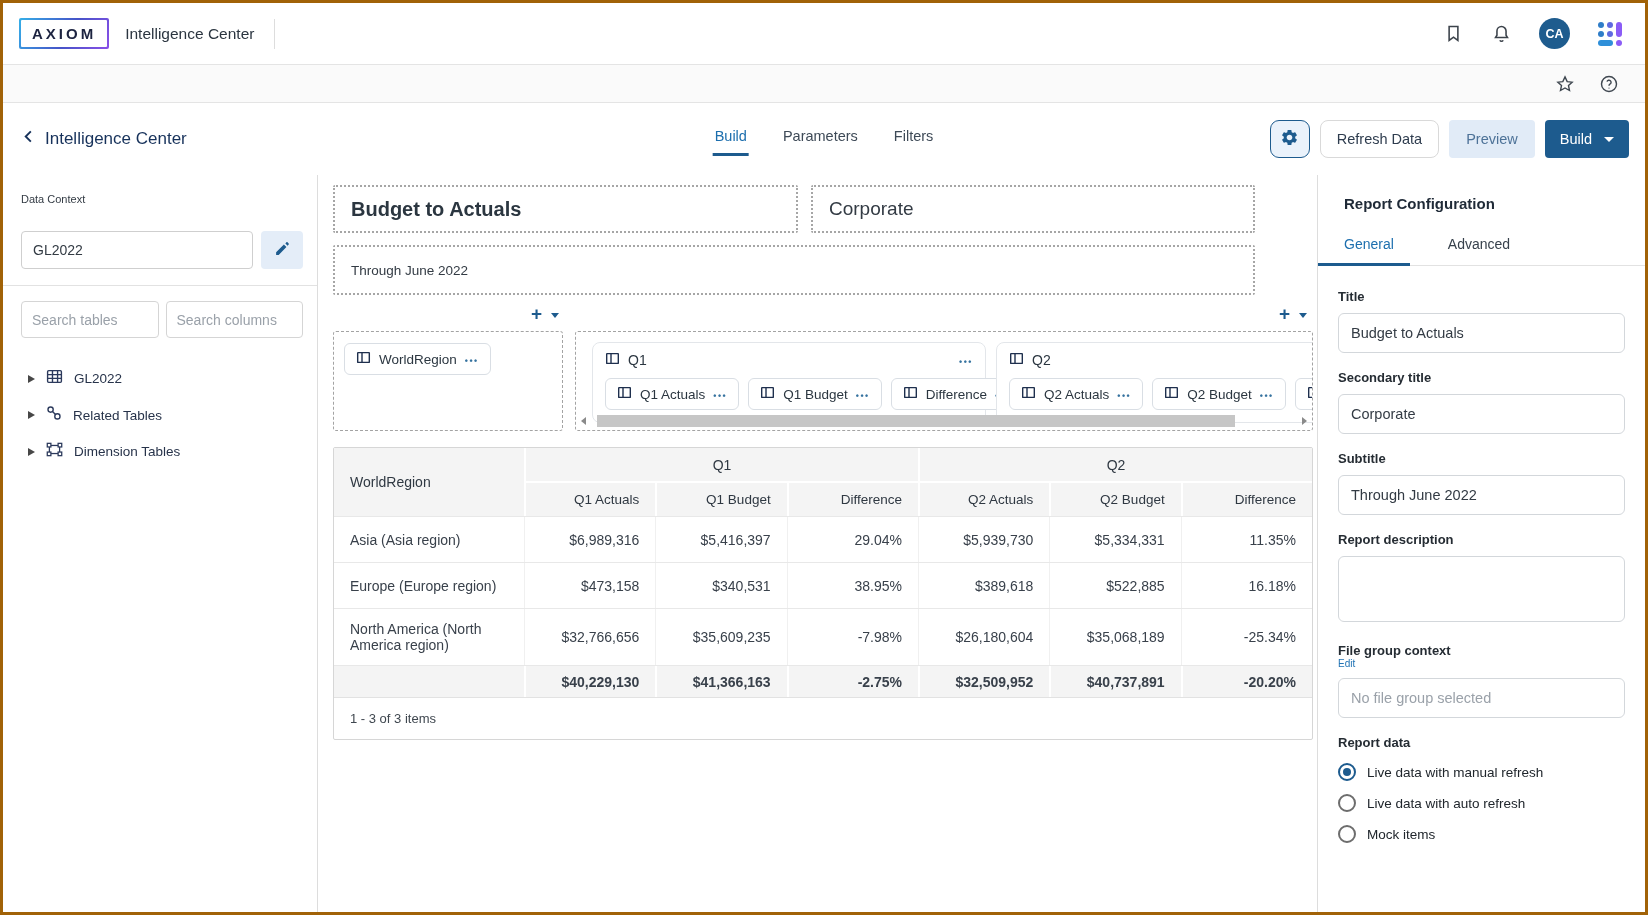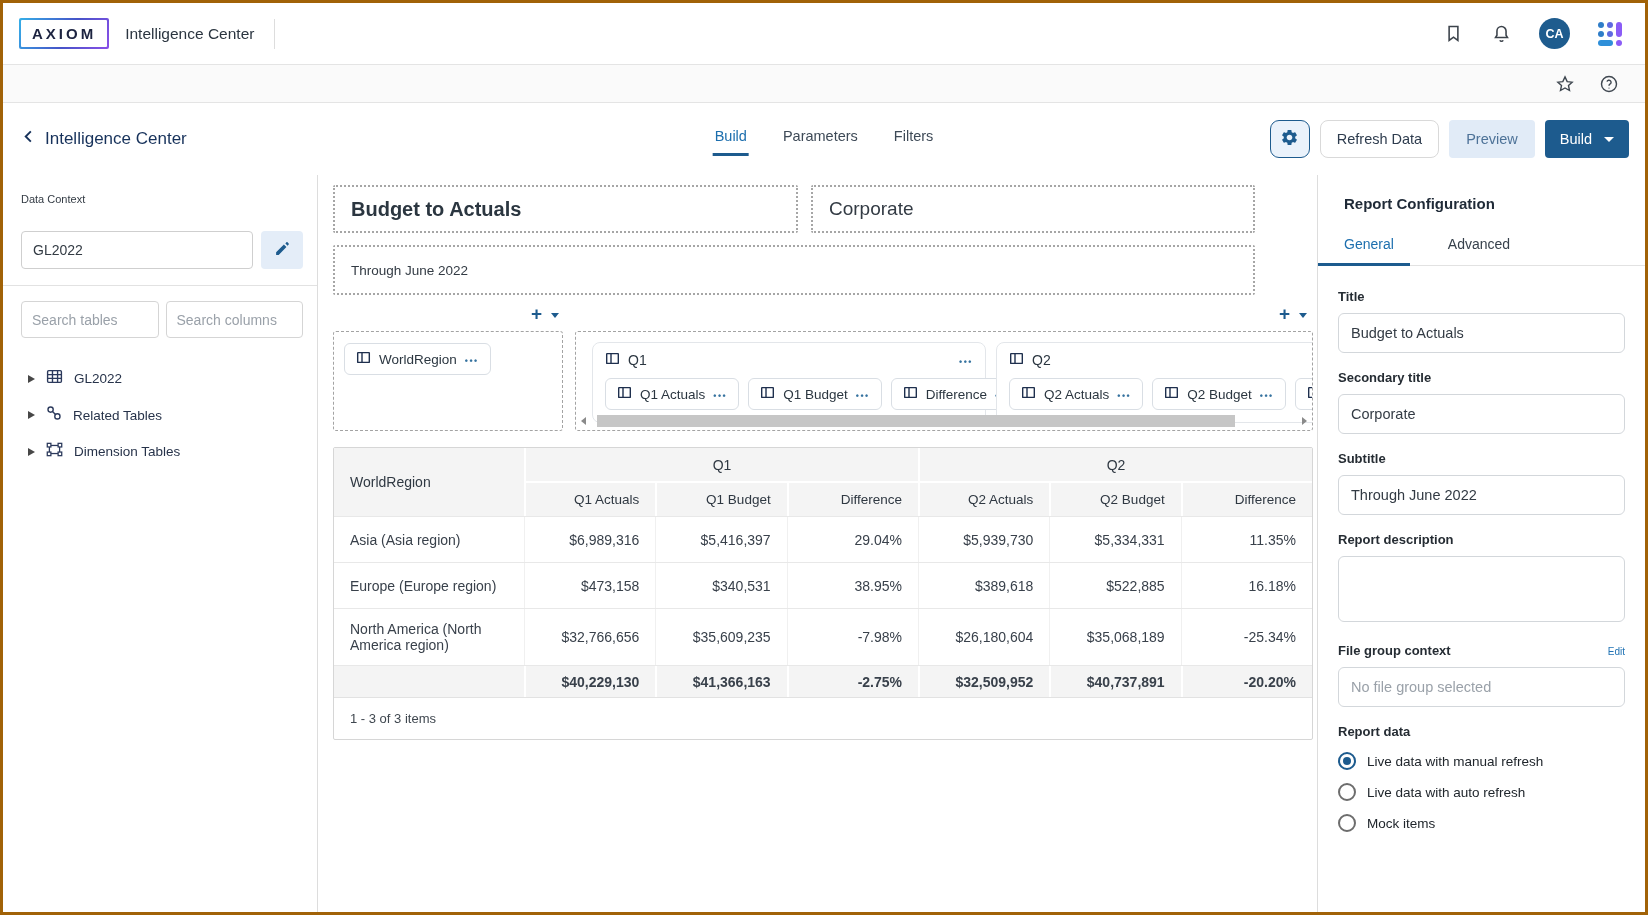--- a/index.html
+++ b/index.html
@@ -102,21 +102,21 @@
   .cfg-title { padding-left:26px; font-size:15px; font-weight:bold; color:#1f2a37; }
   .cfg-tabs { margin-top:16px; display:flex; border-bottom:1px solid #e2e2e2; }
   .cfg-tab { font-size:14px; color:#37414c; padding:8px 0 11px; cursor:pointer; border-bottom:3px solid transparent; margin-bottom:-1px; }
   .cfg-tab-general { padding-left:26px; padding-right:16px; }
   .cfg-tab-general.active { color:#1d6fae; border-bottom-color:#1d5b8e; }
   .cfg-tab-advanced { margin-left:38px; }
   .cfg-body { padding:6px 20px 0; }
   .cfg-label { display:block; font-size:13px; font-weight:bold; color:#252c33; margin:17px 0 9px; }
   .cfg-input { width:100%; height:40px; border:1px solid #d3d7db; border-radius:6px; padding:0 12px; font-size:14.5px; color:#333b44; font-family:inherit; }
   .cfg-textarea { width:100%; height:66px; border:1px solid #d3d7db; border-radius:6px; padding:8px 12px; font-size:14px; font-family:inherit; resize:none; }
-  .fg-row { display:flex; align-items:baseline; justify-content:space-between; margin:17px 0 9px; }
+  .fg-row { display:flex; align-items:baseline; justify-content:space-between; margin:17px 0 9px;flex-direction:column; }
   .fg-row .cfg-label { margin:0; }
   .edit-link { font-size:10px; color:#2173b4; cursor:pointer; }
   .radio-row { display:flex; align-items:center; gap:11px; margin-bottom:13px; cursor:pointer; }
   .radio { width:18px; height:18px; border-radius:50%; border:2px solid #6d6d6d; position:relative; flex:0 0 18px; }
   .radio.sel { border-color:#1d5b8e; }
   .radio.sel::after { content:""; position:absolute; inset:3px; background:#1d5b8e; border-radius:50%; }
   .radio-label { font-size:13.5px; color:#20262c; }
   .rd-label { margin-bottom:13px; }
 </style>
 </head>

